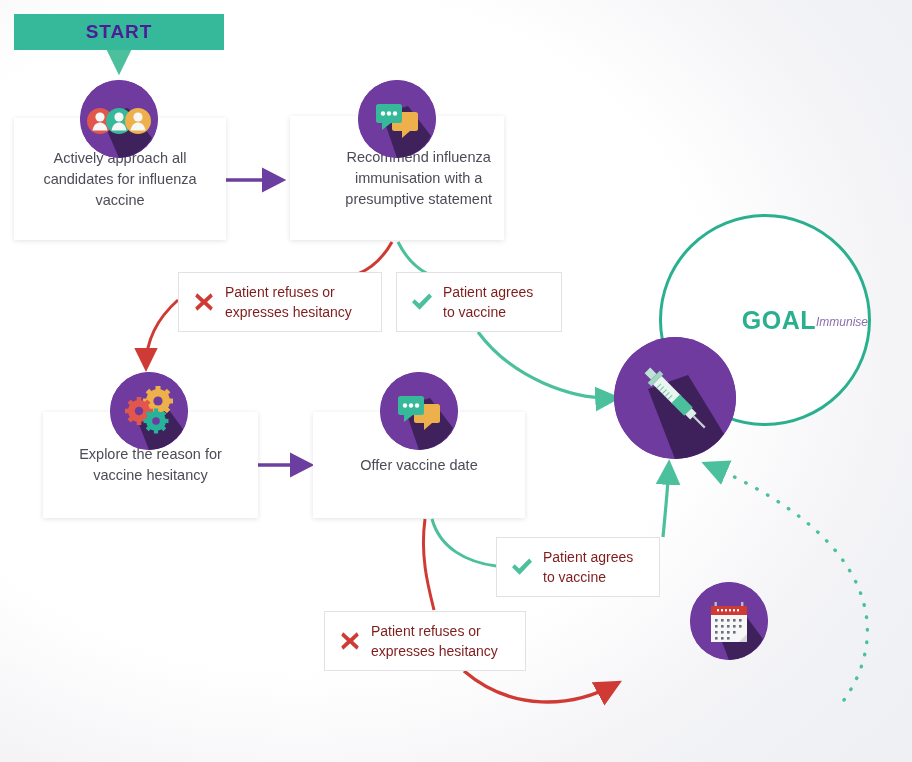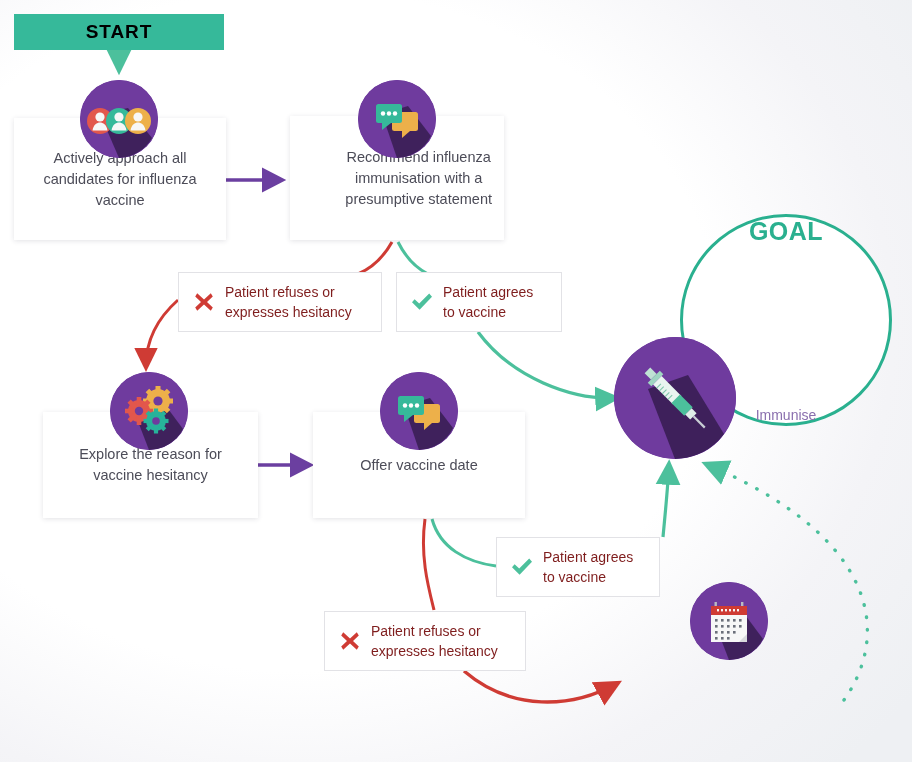--- a/index.html
+++ b/index.html
@@ -24,21 +24,21 @@
   }
 
   
   .start-banner {
     position: absolute;
     left: 14px;
     top: 14px;
     width: 210px;
     height: 36px;
     background: #36b99a;
-    color: #000000;
+    color: #4c1d95;
     font-weight: bold;
     font-size: 19px;
     letter-spacing: 0.9px;
     display: flex;
     align-items: center;
     justify-content: center;
     text-align: center;
   }
 
   
@@ -99,43 +99,44 @@
     color: #7f1d1d;
     font-size: 14px;
     line-height: 20px;
     white-space: pre-line;
     padding-left: 4px;
   }
 
   
   .goal-circle {
     position: absolute;
-    left: 680px;
+    left: 659px;
     top: 214px;
     width: 206px;
     height: 206px;
     border-radius: 50%;
     border: 3px solid #2ab08f;
     background: #ffffff;
     display: flex;
-    flex-direction: column;
-    align-items: center;
-    justify-content: space-between;
+    flex-direction: row;
+    align-items: center;
+    justify-content: flex-end;
     z-index: 2;
   }
   .goal-title {
     color: #2ab08f;
     font-weight: bold;
     font-size: 25px;
     letter-spacing: 0.5px;
   }
   .goal-sub {
     color: #8a6fae;
-    font-size: 14px;
+    font-size: 12px;
     margin-top: 3px;
+    font-style: italic;
   }
 </style>
 </head>
 <body>
 
 <div id="canvas">
 
   <svg id="edges" viewBox="0 0 912 762">
     <defs>
       <marker id="arrow-teal" markerWidth="9" markerHeight="9" refX="6.5" refY="4.5" orient="auto">

